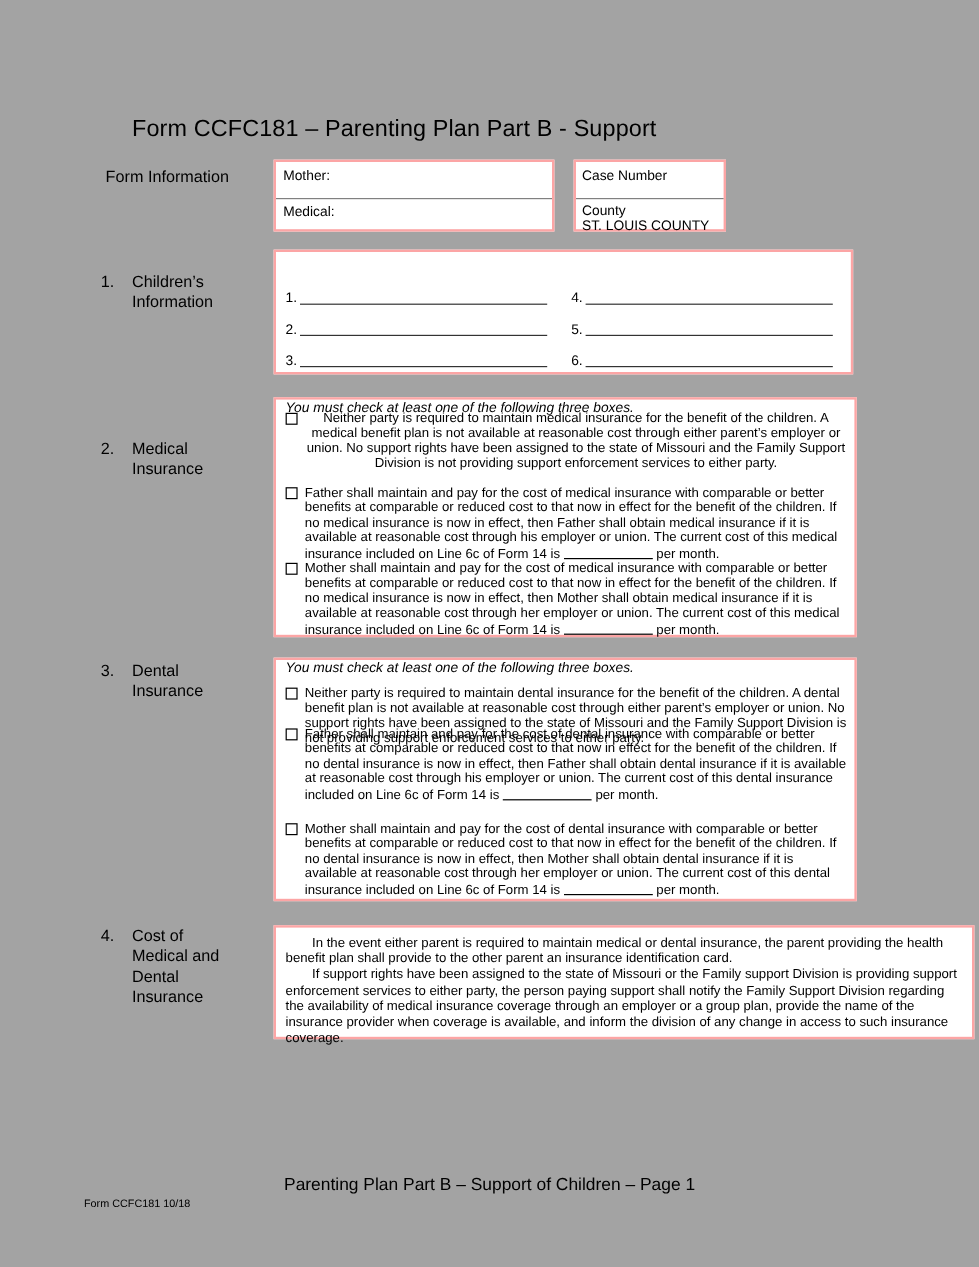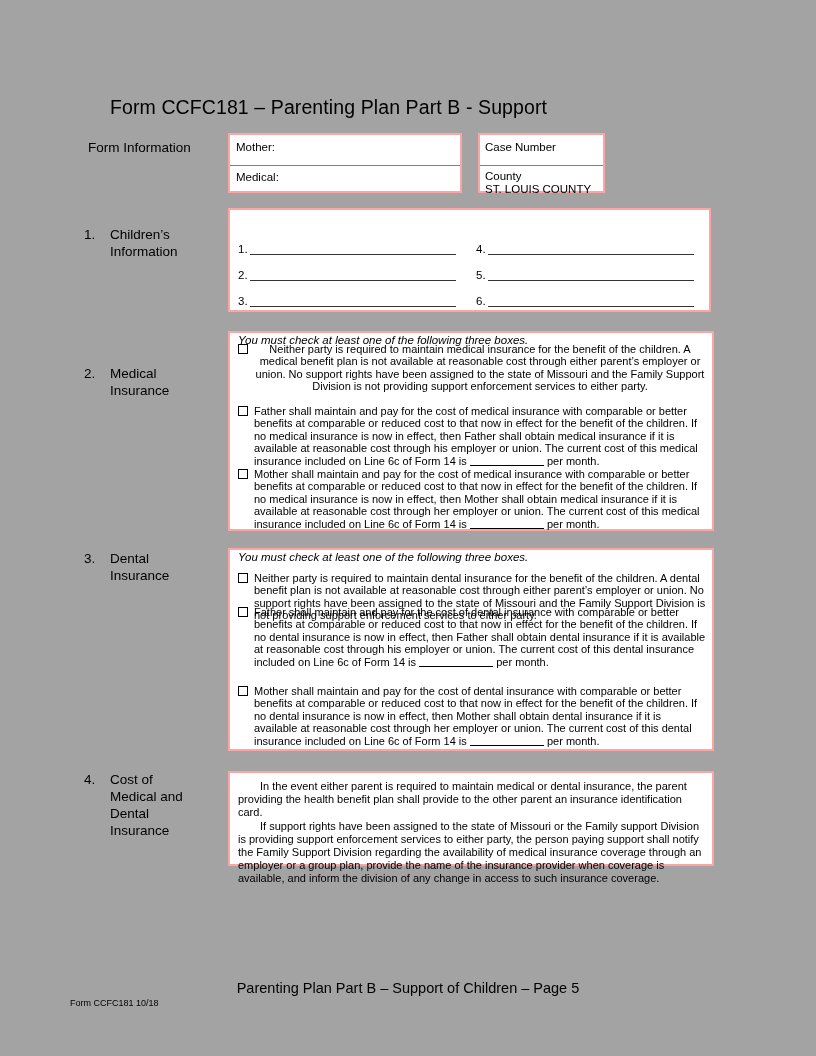--- a/index.html
+++ b/index.html
@@ -273,23 +273,23 @@
   </div>
 
   <div class="side-label" style="left:84px; top:771px;">
     <span class="num">4.</span>
     <span class="txt">Cost of</span>
     <span class="txt">Medical and</span>
     <span class="txt">Dental</span>
     <span class="txt">Insurance</span>
   </div>
 
-  <div class="box" style="left:228px; top:771px; width:486px; height:95px;">
+  <div class="box" style="left:228px; top:771px; width:584px; height:95px;">
     <div class="para" style="top:7px;">
       <p>In the event either parent is required to maintain medical or dental insurance, the parent providing the health benefit plan shall provide to the other parent an insurance identification card.</p>
       <p>If support rights have been assigned to the state of Missouri or the Family support Division is providing support enforcement services to either party, the person paying support shall notify the Family Support Division regarding the availability of medical insurance coverage through an employer or a group plan, provide the name of the insurance provider when coverage is available, and inform the division of any change in access to such insurance coverage.</p>
     </div>
   </div>
 
-  <div class="footer-center">Parenting Plan Part B – Support of Children – Page 5</div>
+  <div class="footer-center">Parenting Plan Part B – Support of Children – Page 1</div>
   <div class="footer-left">Form CCFC181   10/18</div>
 
 </div>
 
 </body></html>

